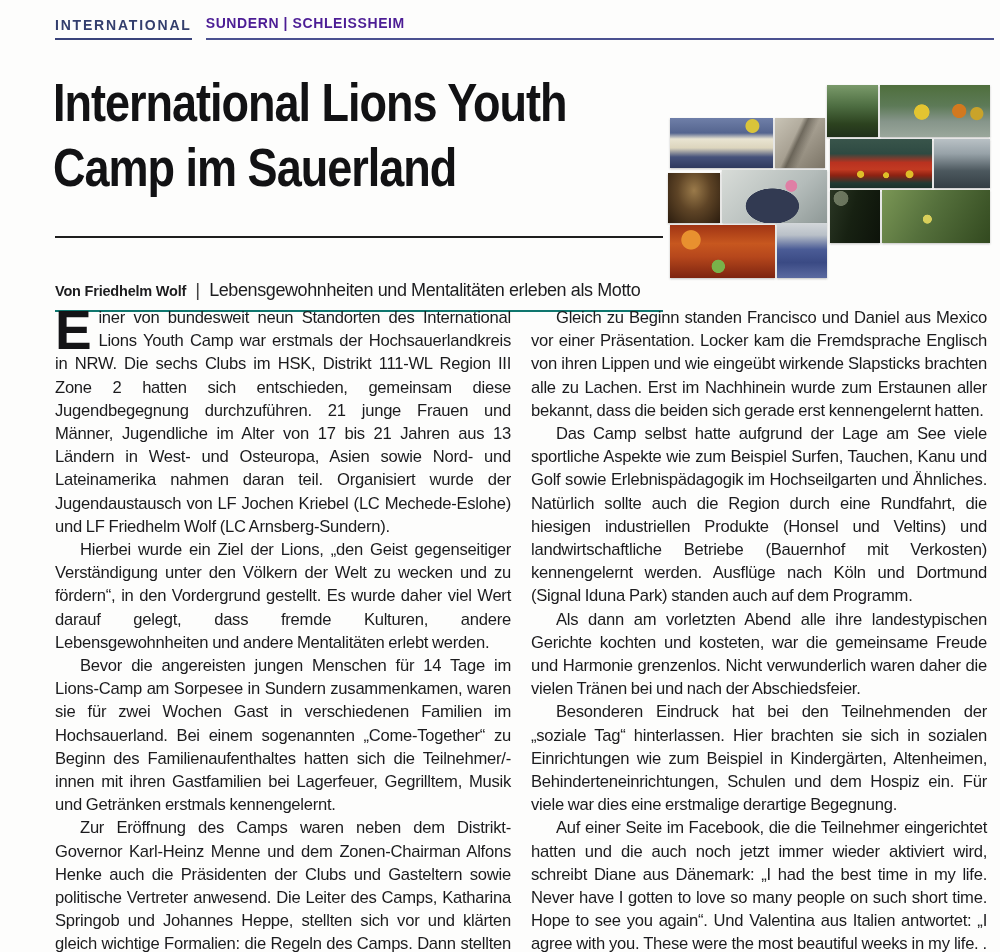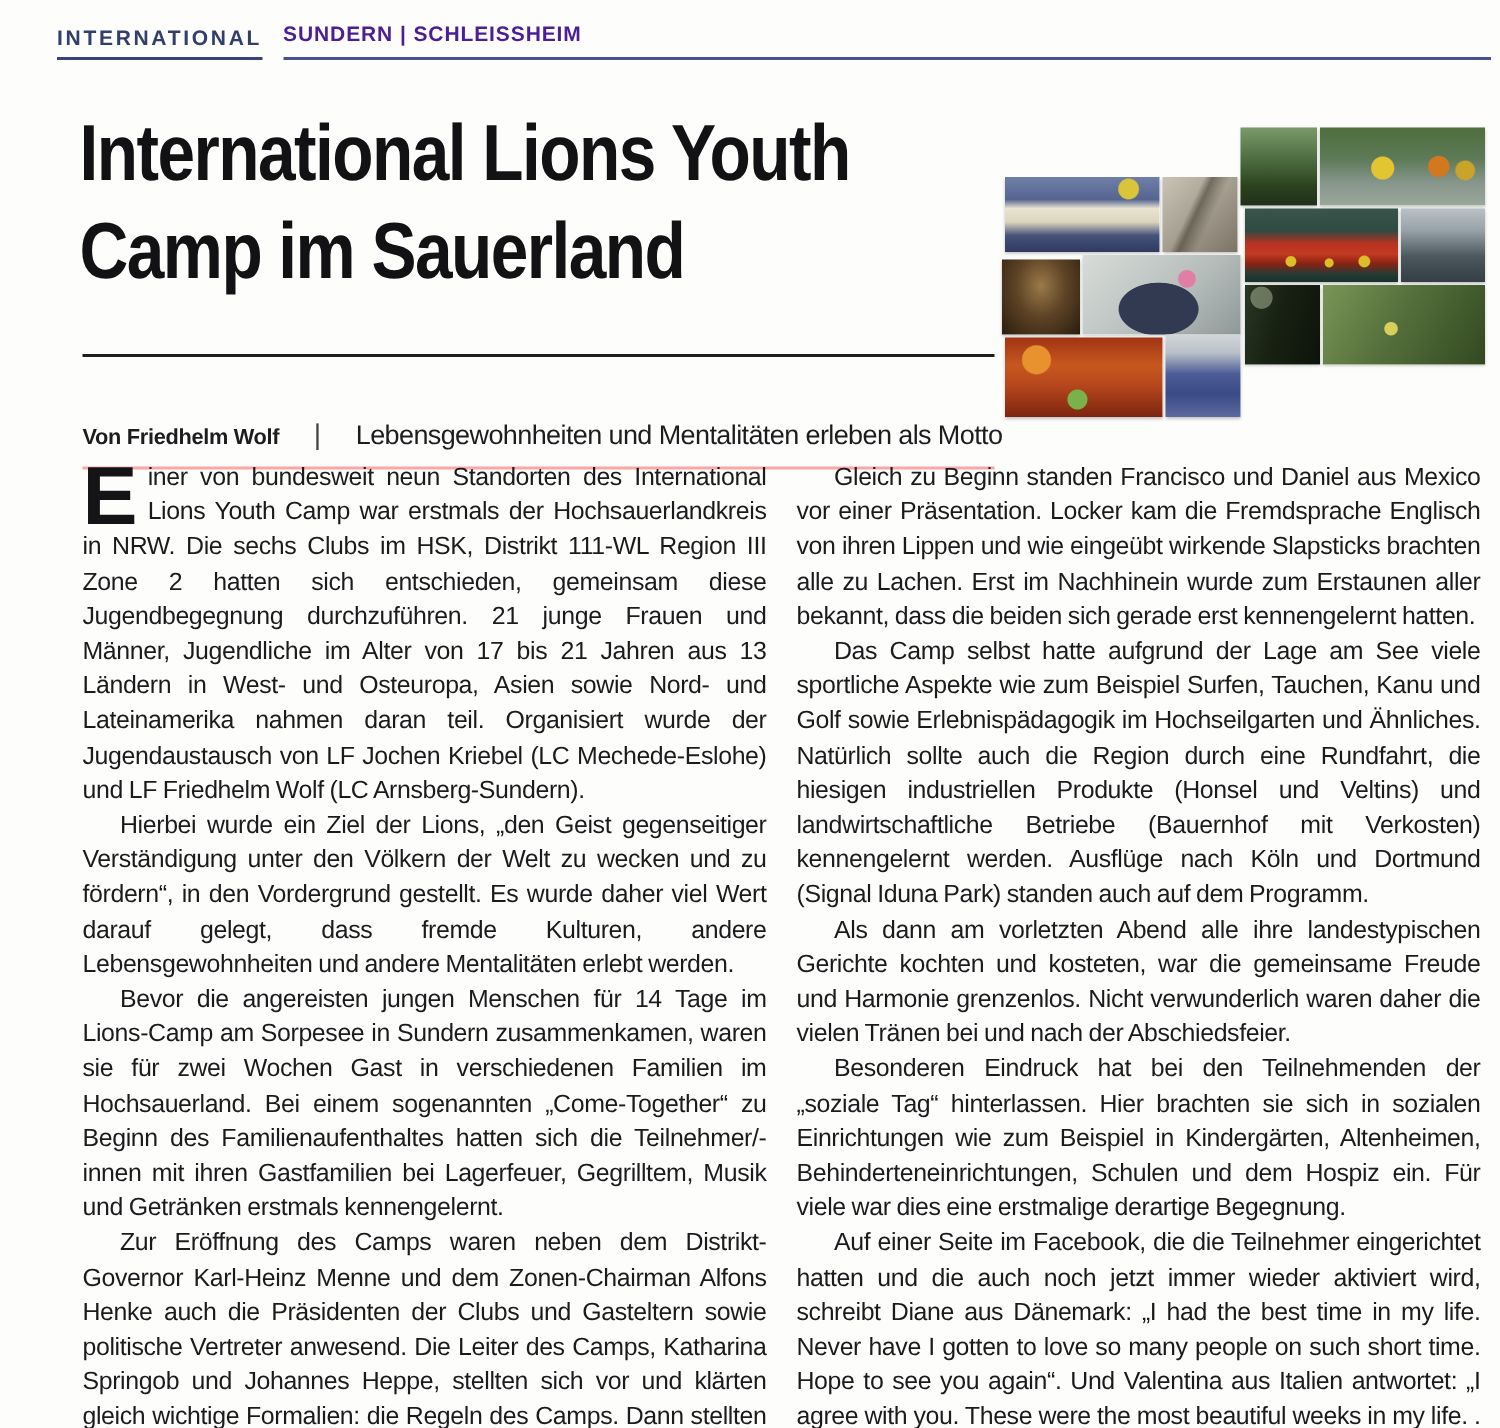--- a/index.html
+++ b/index.html
@@ -1,34 +1,34 @@
 <!DOCTYPE html>
 <html lang="de"><head>
 <meta charset="utf-8">
 <style>
   html,body{margin:0;padding:0;background:#ffffff;}
   .page{position:relative;width:1000px;height:952px;background:#fdfdfc;
         font-family:"Liberation Sans",sans-serif;color:#1d1d1f;overflow:hidden;}
 
   
-  .kicker{position:absolute;left:38px;top:14px;right:6px;display:flex;align-items:flex-end;}
+  .kicker{position:absolute;left:55px;top:14px;right:6px;display:flex;align-items:flex-end;}
   .kicker-section{font-size:14px;font-weight:700;letter-spacing:1.8px;color:#333e6d;
                   border-bottom:2px solid #39437a;padding-bottom:5px;}
   .kicker-right{flex:1;border-bottom:2px solid #4a5190;padding-bottom:6px;margin-left:14px;}
   .kicker-sub{font-size:14px;font-weight:700;letter-spacing:0.6px;color:#4c1d95;}
 
   
   .title{position:absolute;left:53px;top:70px;margin:0;font-size:53px;line-height:65px;
          font-weight:700;letter-spacing:-1.2px;color:#121214;white-space:nowrap;
          transform:scaleX(0.85);transform-origin:left top;}
 
   
   .byline{position:absolute;left:55px;top:236px;width:608px;
-          border-top:2px solid #1e1e1e;border-bottom:2px solid #fca5a5;
-          padding:8px 0 9px 0;display:flex;align-items:baseline;gap:23px;}
+          border-top:2px solid #1e1e1e;border-bottom:2px solid #0f766e;
+          padding:8px 0 9px 0;display:flex;align-items:baseline;gap:9px;}
   .byline-author{font-size:14.5px;font-weight:700;letter-spacing:-0.2px;white-space:nowrap;}
   .byline-sep{font-size:19px;color:#444;font-weight:400;}
   .byline-subtitle{font-size:18px;letter-spacing:-0.4px;white-space:nowrap;margin-top:34px;}
 
   
   .collage{position:absolute;left:660px;top:82px;width:336px;height:202px;}
   .tile{position:absolute;box-shadow:0 1px 2px rgba(80,80,80,0.35);}
 
   
   .columns{position:absolute;left:55px;top:306px;width:932px;display:flex;gap:20px;}

